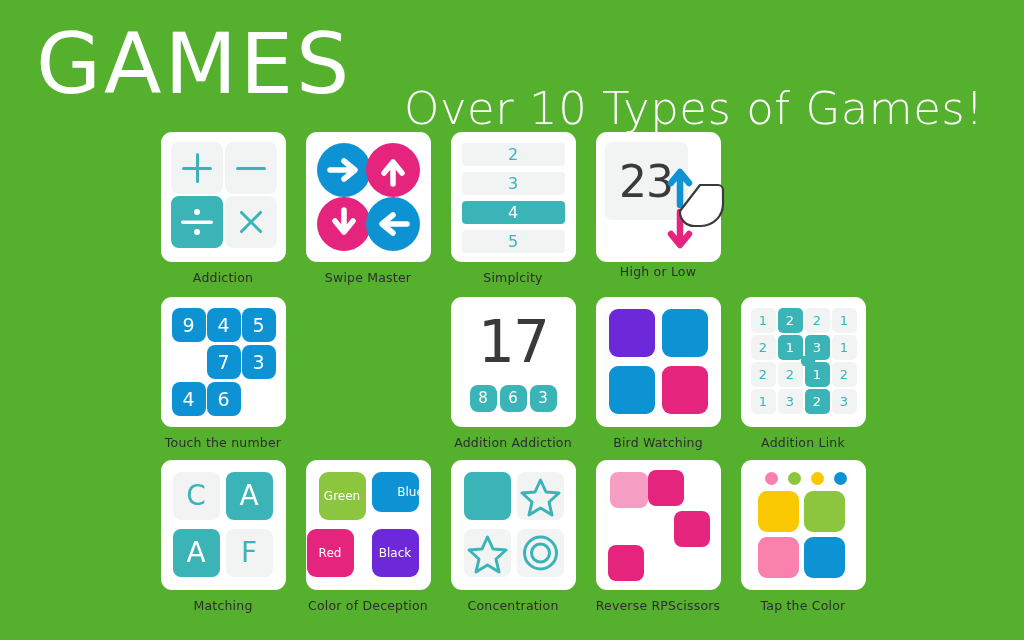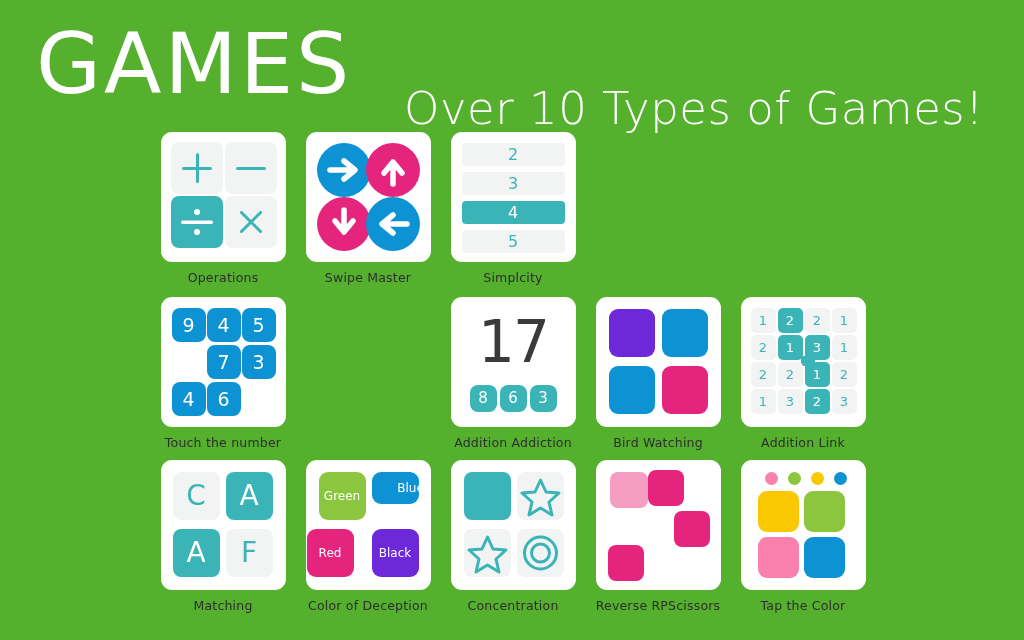--- a/index.html
+++ b/index.html
@@ -125,21 +125,21 @@
           <circle cx="26" cy="36" r="3" fill="#ffffff"></circle>
         </svg>
       </div>
       <div class="tile t-light" style="left:64px;top:64px;width:52px;height:52px;">
         <svg width="52" height="52" viewBox="0 0 52 52">
           <rect x="24.5" y="11" width="3" height="30" rx="1.5" fill="#3bb4b8" transform="rotate(45 26 26)"></rect>
           <rect x="24.5" y="11" width="3" height="30" rx="1.5" fill="#3bb4b8" transform="rotate(-45 26 26)"></rect>
         </svg>
       </div>
     </div>
-    <div class="card-label">Operations</div>
+    <div class="card-label">Addiction</div>
   </div>
 
   <div class="cell" style="left:296px; top:6px;">
     <div class="card">
       <svg width="125" height="130" viewBox="0 0 125 130">
         <g>
           <circle cx="38" cy="38" r="27" fill="#0d93d4"></circle>
           <path d="M24 38 h20 M38 29 l11 9 l-11 9" stroke="#ffffff" stroke-width="5.5" fill="none" stroke-linecap="round" stroke-linejoin="round"></path>
         </g>
         <g>
@@ -162,20 +162,41 @@
   <div class="cell" style="left:441px; top:6px;">
     <div class="card">
       <div class="tile t-light tnum on-light" style="left:11px;top:11px;width:103px;height:23px;border-radius:4px;font-size:16px;">2</div>
       <div class="tile t-light tnum on-light" style="left:11px;top:40px;width:103px;height:23px;border-radius:4px;font-size:16px;">3</div>
       <div class="tile t-teal tnum on-fill" style="left:11px;top:69px;width:103px;height:23px;border-radius:4px;font-size:16px;">4</div>
       <div class="tile t-light tnum on-light" style="left:11px;top:98px;width:103px;height:23px;border-radius:4px;font-size:16px;">5</div>
     </div>
     <div class="card-label">Simplcity</div>
   </div>
 
+  <div class="cell" style="left:586px; top:6px;">
+    <div class="card">
+      <div class="tile t-light" style="left:9px;top:10px;width:83px;height:78px;border-radius:7px;"></div>
+      <div style="position:absolute;left:9px;top:10px;width:83px;height:78px;display:flex;align-items:center;justify-content:center;font-family:'DejaVu Sans',sans-serif;font-size:44px;color:#3a3a3a;letter-spacing:-1px;">23</div>
+      <svg width="70" height="110" viewBox="0 0 70 110" style="position:absolute;left:70px;top:18px;overflow:visible;">
+        <g>
+          <path d="M14 55 v-32 M5 33 l9 -11 l9 11" stroke="#0d93d4" stroke-width="6.5" fill="none" stroke-linecap="round" stroke-linejoin="round"></path>
+        </g>
+        <g>
+          <path d="M14 62 v32 M5 84 l9 11 l9 -11" stroke="#e5247e" stroke-width="6.5" fill="none" stroke-linecap="round" stroke-linejoin="round"></path>
+        </g>
+        <g fill="#ffffff" stroke="#3a3a3a" stroke-width="2.2" stroke-linejoin="round">
+          <path d="M22 62 h24 a5 5 0 0 0 0 -9 h-18"></path>
+          <path d="M24 53 h26 a5 5 0 0 0 0 -9 h-20"></path>
+          <path d="M28 44 h22 a5 5 0 0 0 0 -9 h-16"></path>
+          <path d="M34 35 h18 a5 5 0 0 1 5 5 v14 a22 22 0 0 1 -22 22 h-7 a14 14 0 0 1 -14 -14 v-1 z"></path>
+        </g>
+      </svg>
+    </div>
+    <div class="card-label" style="margin-top:2px;">High or Low</div>
+  </div>
 
 
   <div class="cell" style="left:151px; top:171px;">
     <div class="card">
       <div class="tile t-blue tnum on-fill" style="left:11px;top:11px;width:34px;height:34px;">9</div>
       <div class="tile t-blue tnum on-fill" style="left:46px;top:11px;width:34px;height:34px;">4</div>
       <div class="tile t-blue tnum on-fill" style="left:81px;top:11px;width:34px;height:34px;">5</div>
       <div class="tile t-blue tnum on-fill" style="left:46px;top:48px;width:34px;height:34px;">7</div>
       <div class="tile t-blue tnum on-fill" style="left:81px;top:48px;width:34px;height:34px;">3</div>
       <div class="tile t-blue tnum on-fill" style="left:11px;top:85px;width:34px;height:34px;">4</div>
@@ -242,21 +263,21 @@
       <div class="tile t-teal  tnum on-fill" style="left:65px;top:12px;width:47px;height:48px;font-size:28px;">A</div>
       <div class="tile t-teal  tnum on-fill" style="left:12px;top:69px;width:47px;height:48px;font-size:28px;">A</div>
       <div class="tile t-light tnum on-light" style="left:65px;top:69px;width:47px;height:48px;font-size:28px;">F</div>
     </div>
     <div class="card-label">Matching</div>
   </div>
 
   <div class="cell" style="left:296px; top:334px;">
     <div class="card">
       <div class="tile t-green  ttext" style="left:13px;top:12px;width:47px;height:48px;border-radius:9px;">Green</div>
-      <div class="tile t-blue   ttext" style="left:66px;top:12px;width:47px;height:32px;border-radius:9px;padding-left:31px;">Blue</div>
+      <div class="tile t-blue   ttext" style="left:66px;top:12px;width:47px;height:40px;border-radius:9px;padding-left:31px;">Blue</div>
       <div class="tile t-pink   ttext" style="left:1px;top:69px;width:47px;height:48px;border-radius:9px;">Red</div>
       <div class="tile t-orange ttext" style="left:66px;top:69px;width:47px;height:48px;border-radius:9px;">Black</div>
     </div>
     <div class="card-label">Color of Deception</div>
   </div>
 
   <div class="cell" style="left:441px; top:334px;">
     <div class="card">
       <div class="tile t-teal" style="left:13px;top:12px;width:47px;height:48px;"></div>
       <div class="tile t-light" style="left:66px;top:12px;width:47px;height:48px;">

